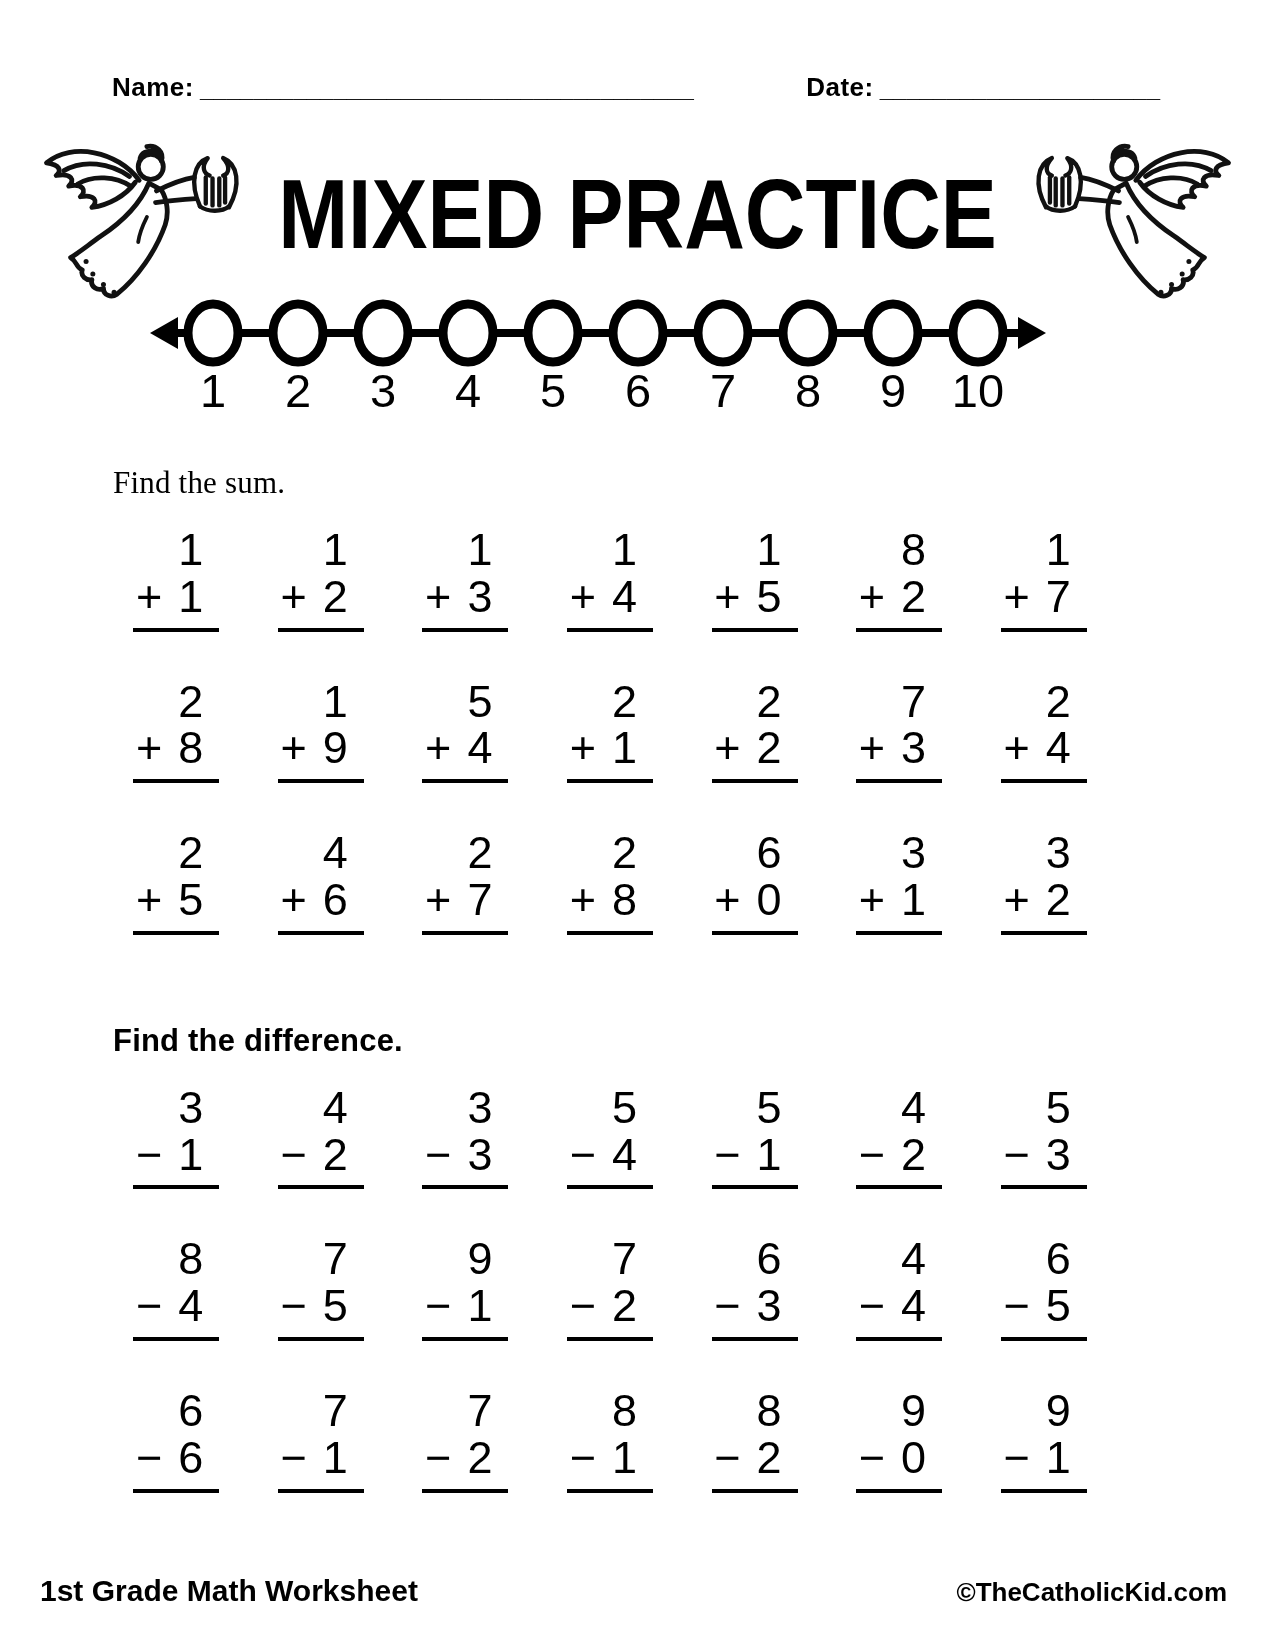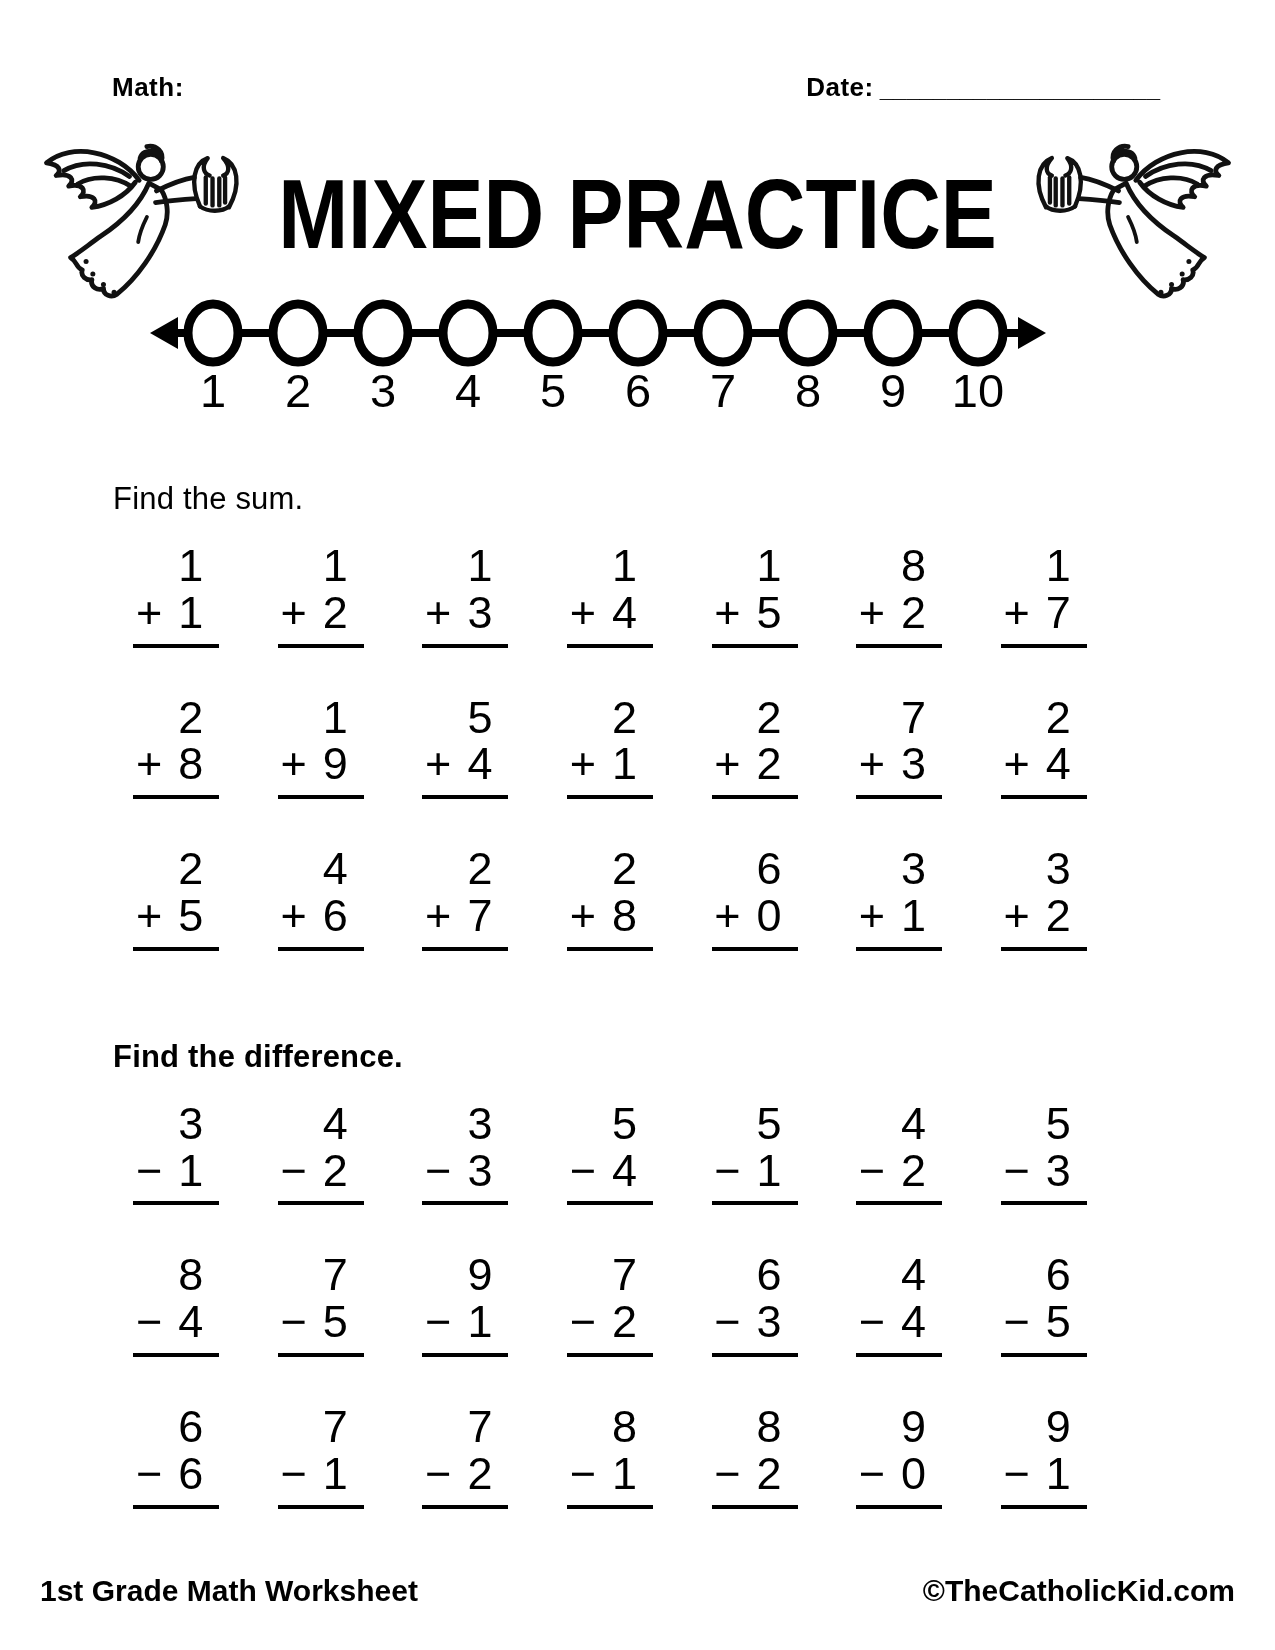--- a/index.html
+++ b/index.html
@@ -21,40 +21,41 @@
     margin:0;text-align:center;font-size:84px;font-weight:bold;letter-spacing:0px;
     transform:scaleY(1.18);transform-origin:top center;padding-top:24px;white-space:nowrap;
   }
   
   .numberline-wrap{position:relative;height:128px;margin-top:-12px;}
   .numberline-svg{position:absolute;left:148px;top:0;}
   .nl-labels{position:absolute;left:148px;top:66px;width:900px;height:56px;}
   .nl-num{position:absolute;transform:translateX(-50%);font-size:47px;line-height:56px;}
   
   .section-heading{font-size:31px;margin:0 0 0 113px;letter-spacing:0.2px;}
-  .heading-sum{margin-top:56px;}
+  .heading-sum{margin-top:40px;font-family:Liberation Serif, serif;}
   .heading-diff{margin-top:88px;font-weight:bold;}
   .problems-grid{
     display:grid;grid-template-columns:repeat(7,1fr);width:1012px;
     margin:26px 0 0 104px;row-gap:47px;justify-items:center;
   }
   .problem{width:86px;font-size:45px;line-height:1.04;}
   .p-top{text-align:right;padding-right:16px;}
   .p-bottom{display:flex;justify-content:flex-end;align-items:baseline;gap:16px;padding-right:16px;}
   .p-line{border-bottom:4px solid #000;margin-top:7px;width:100%;}
   
   .footer-left{position:absolute;left:40px;bottom:42px;font-size:30px;font-weight:bold;text-align:right;}
-  .footer-right{position:absolute;right:40px;bottom:42px;font-size:30px;font-weight:bold;}
+  .footer-right{position:absolute;right:48px;bottom:42px;font-size:26px;font-weight:bold;}
 </style>
 </head>
 <body>
 
 <div class="header-row">
   <div class="field">
-    <span class="field-label">Math:</span>
+    <span class="field-label">Name:</span>
+    <span class="field-line">_____________________________________</span>
   </div>
   <div class="field">
     <span class="field-label">Date:</span>
     <span class="field-line">_____________________</span>
   </div>
 </div>
 
 <div class="title-row">
   <svg class="angel angel-left" viewBox="0 0 230 180" aria-hidden="true">
     <g fill="none" stroke="#111" stroke-width="5" stroke-linecap="round" stroke-linejoin="round">

